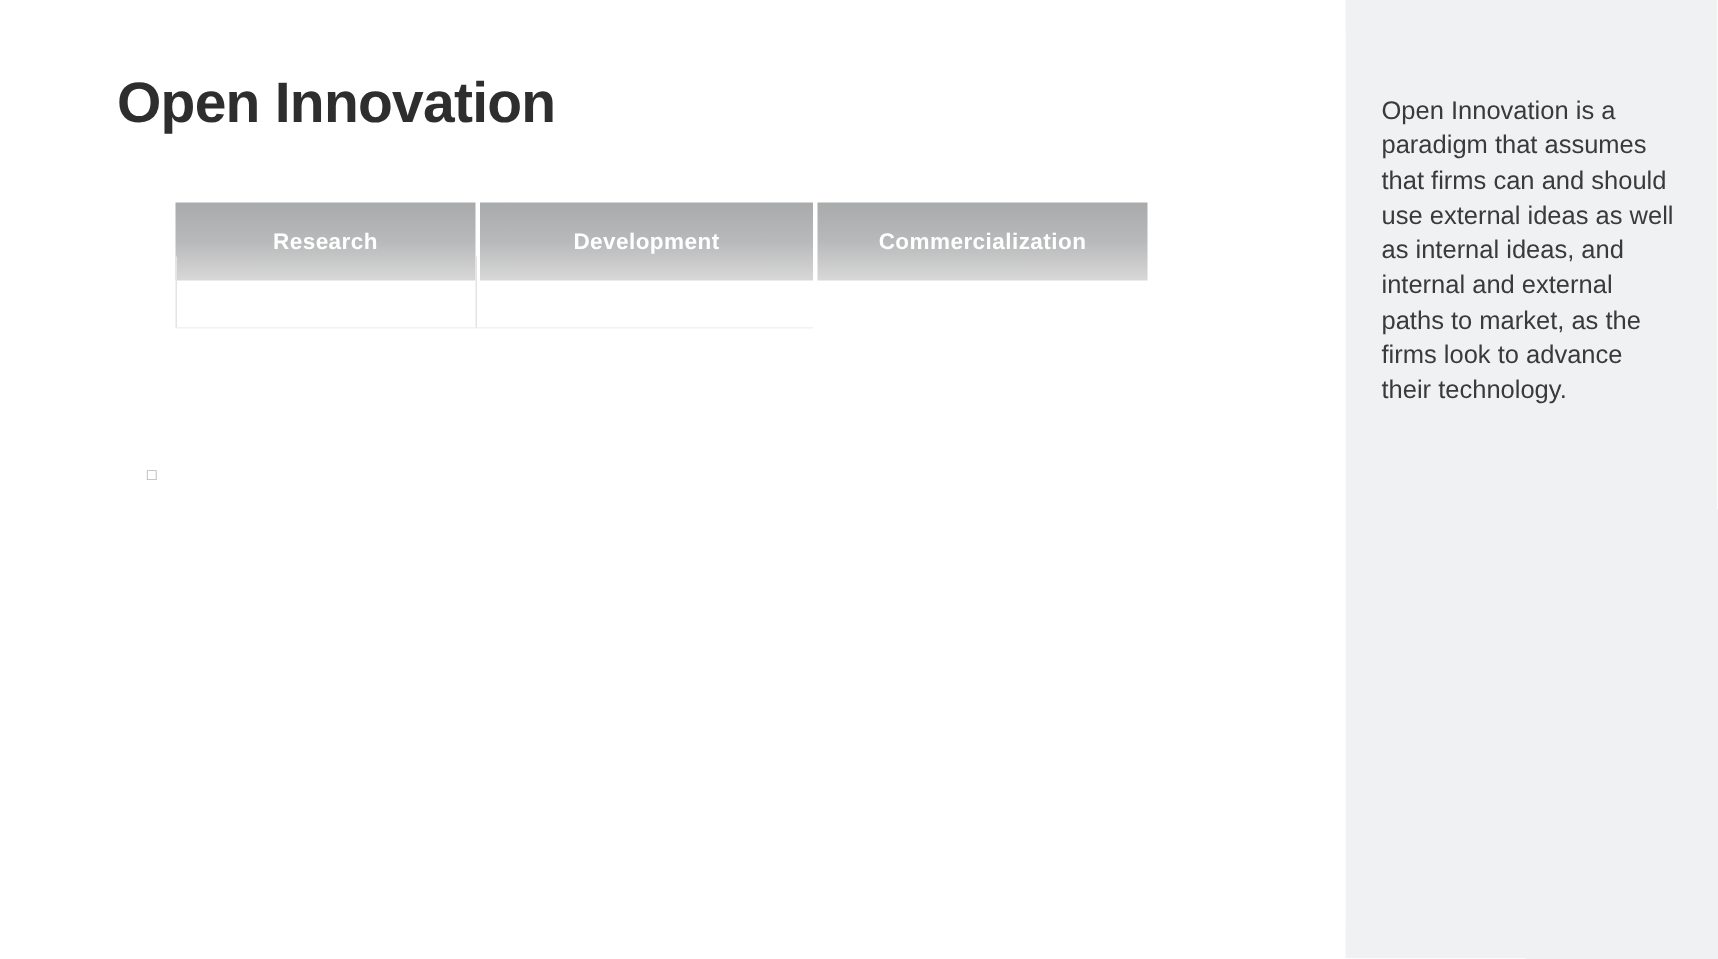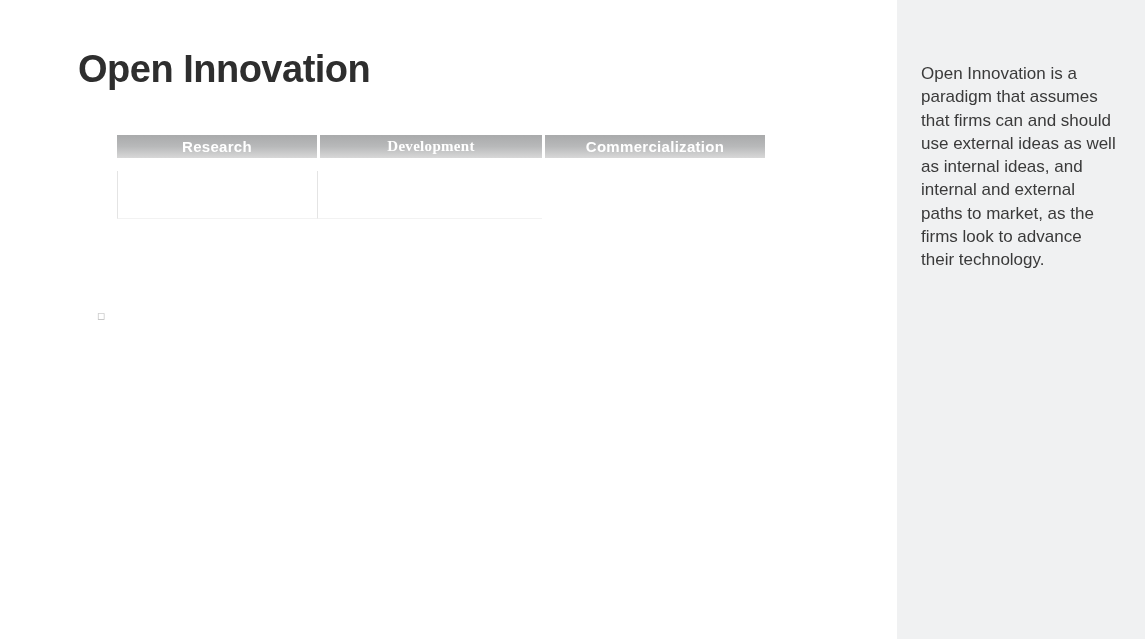--- a/index.html
+++ b/index.html
@@ -33,32 +33,32 @@
     }
     .stage-headers {
       position: absolute;
       top: 135px;
       left: 117px;
       display: flex;
       gap: 3px;
     }
     .stage-header {
       width: 200px;
-      height: 23px;
+      height: 52px;
       display: flex;
       align-items: center;
       justify-content: center;
       background: linear-gradient(to bottom, #a9aaab 0%, #b8b9ba 50%, #d8d8d8 100%);
       color: #ffffff;
       font-size: 15px;
       font-weight: 600;
       letter-spacing: 0.3px;
     }
     .stage-header:nth-child(1) { width: 200px; }
-    .stage-header:nth-child(2) { width: 222px; font-family: Liberation Serif, serif; }
+    .stage-header:nth-child(2) { width: 222px; }
     .stage-header:nth-child(3) { width: 220px; }
     .stage-body {
       position: absolute;
       top: 171px;
       left: 117px;
       display: flex;
     }
     .stage-column {
       height: 48px;
       border-left: 1px solid #e4e4e4;

